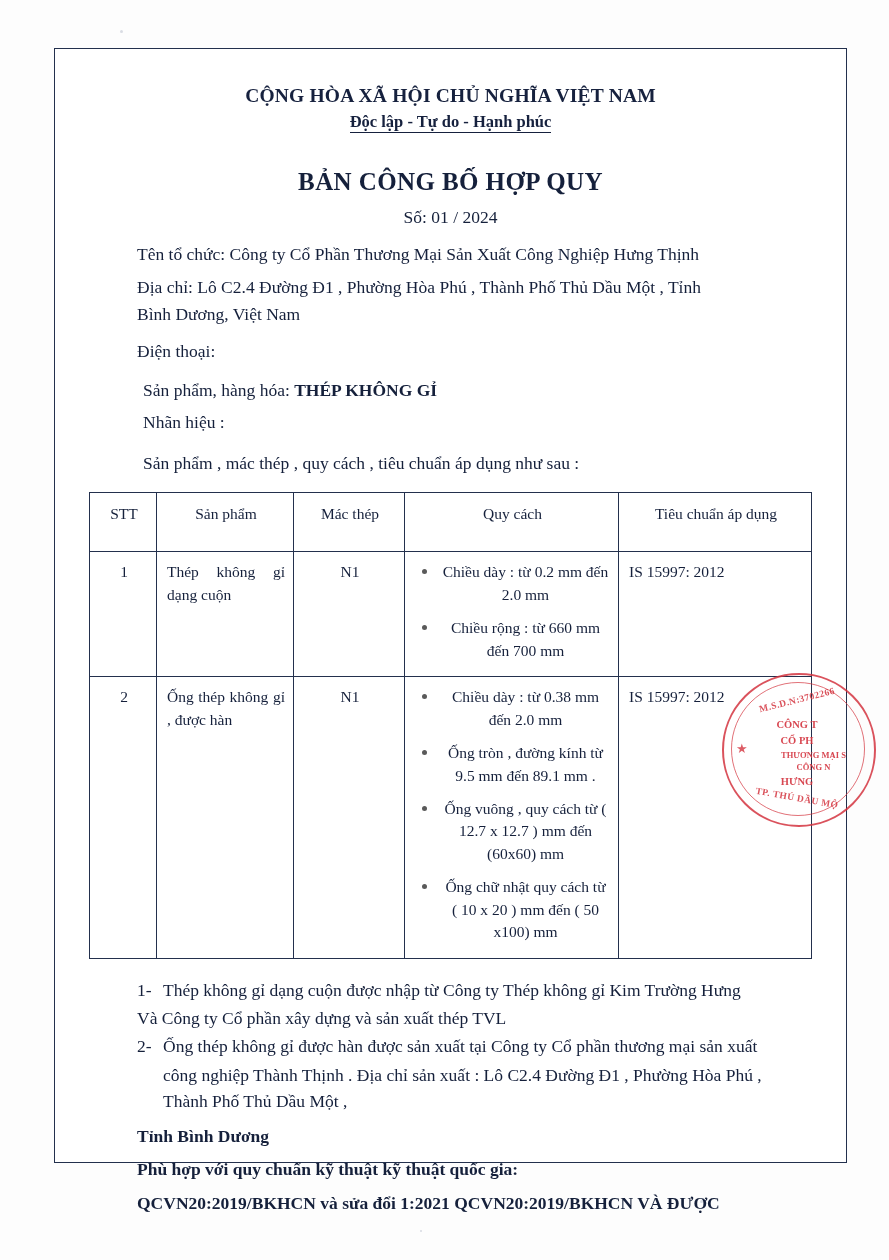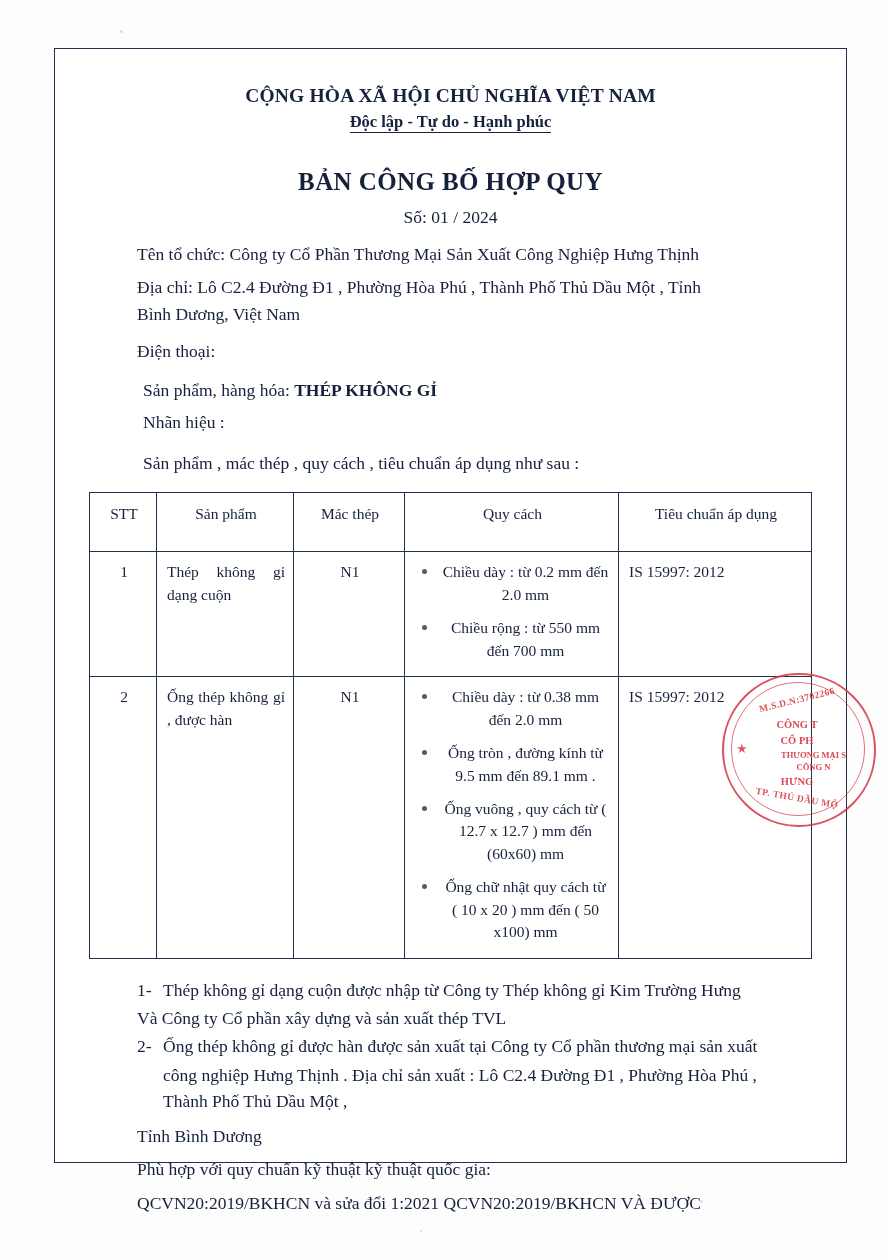--- a/index.html
+++ b/index.html
@@ -152,20 +152,21 @@
   .note-cont {
     padding-left: 48px;
   }
   .note-cont2 {
     padding-left: 74px;
   }
   .tail {
     font-size: 17.5px;
     line-height: 1.5;
     color: #15203b;
+    font-weight: bold;
   }
   .tail-indent { padding-left: 48px; margin-top: 9px; }
   .tail-just {
     padding-left: 48px;
     margin-top: 7px;
     text-align: justify;
     text-align-last: left;
   }
   .tail-full {
     margin-top: 1px;
@@ -281,21 +282,21 @@
           </tr>
         </thead>
         <tbody>
           <tr>
             <td class="c-stt">1</td>
             <td class="c-sp justify2">Thép không gỉ dạng cuộn</td>
             <td class="c-mac">N1</td>
             <td class="c-qc">
               <ul class="qc">
                 <li>Chiều dày : từ 0.2 mm đến 2.0 mm</li>
-                <li>Chiều rộng : từ 550 mm đến 700 mm</li>
+                <li>Chiều rộng : từ 660 mm đến 700 mm</li>
               </ul>
             </td>
             <td class="c-tc">IS 15997: 2012</td>
           </tr>
           <tr>
             <td class="c-stt">2</td>
             <td class="c-sp justify2">Ống thép không gỉ , được hàn</td>
             <td class="c-mac">N1</td>
             <td class="c-qc">
               <ul class="qc">
@@ -314,21 +315,21 @@
         <div class="note-row">
           <div class="note-num">1-</div>
           <div class="note-body">Thép không gỉ dạng cuộn được nhập từ Công ty Thép không gỉ Kim Trường Hưng</div>
         </div>
         <div class="note-cont">Và Công ty Cổ phần xây dựng và sản xuất thép TVL</div>
 
         <div class="note-row" style="margin-top:2px;">
           <div class="note-num">2-</div>
           <div class="note-body">Ống thép không gỉ được hàn được sản xuất tại Công ty Cổ phần thương mại sản xuất</div>
         </div>
-        <div class="note-cont2">công nghiệp Hưng Thịnh . Địa chỉ sản xuất : Lô C2.4 Đường Đ1 , Phường Hòa Phú ,</div>
+        <div class="note-cont2">công nghiệp Thành Thịnh . Địa chỉ sản xuất : Lô C2.4 Đường Đ1 , Phường Hòa Phú ,</div>
         <div class="note-cont2">Thành Phố Thủ Dầu Một ,</div>
       </div>
 
       <div class="tail">
         <div class="tail-indent">Tỉnh Bình Dương</div>
         <div class="tail-indent" style="margin-top:7px;">Phù hợp với quy chuẩn kỹ thuật kỹ thuật quốc gia:</div>
         <div class="tail-just">QCVN20:2019/BKHCN và sửa đổi 1:2021  QCVN20:2019/BKHCN VÀ ĐƯỢC</div>
       </div>
 
       <div id="seal">

